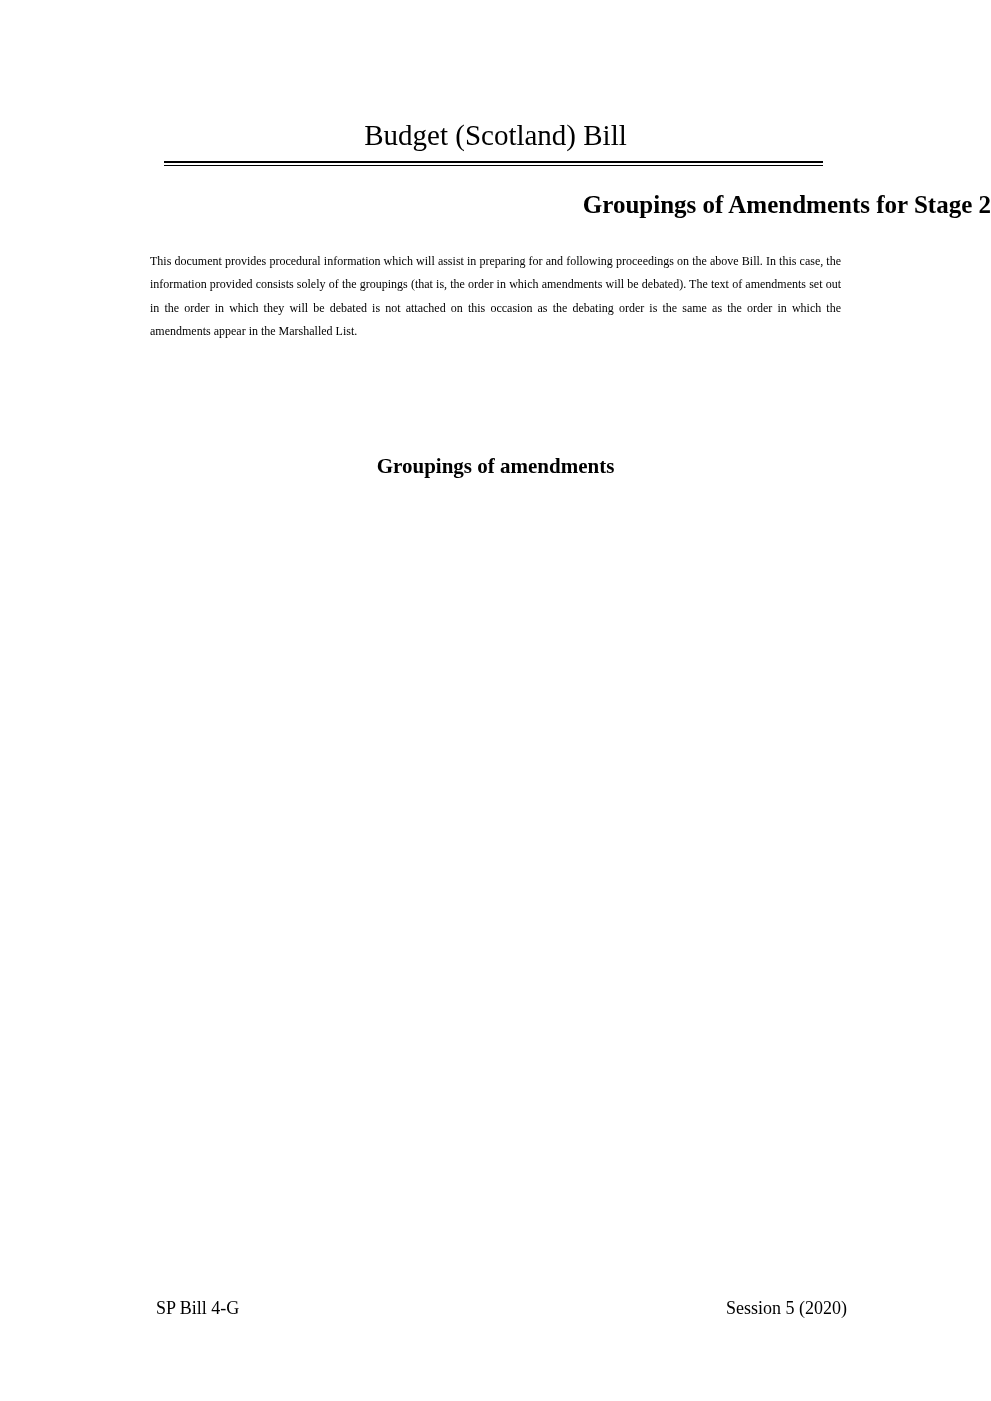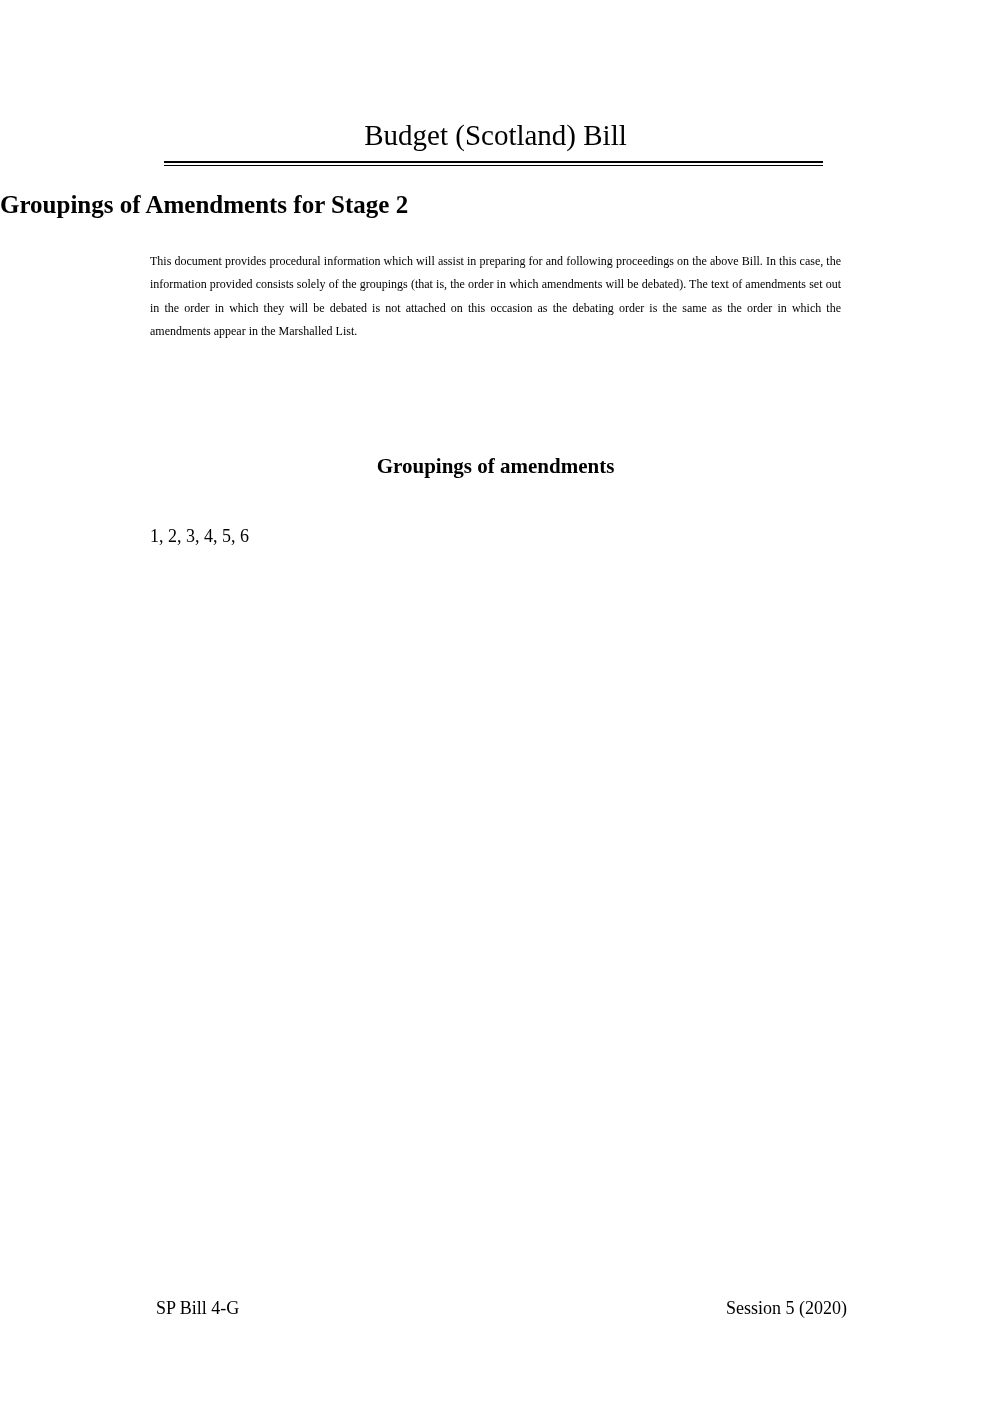--- a/index.html
+++ b/index.html
@@ -40,21 +40,21 @@
       width: 659px;
       top: 165px;
       height: 1px;
       background: #000;
     }
     .doc-subtitle {
       position: absolute;
       left: 0;
       width: 991px;
       top: 189px;
-      text-align: left;
+      text-align: right;
       font-size: 25px;
       line-height: 32px;
       font-weight: bold;
       margin: 0;
     }
     .intro {
       position: absolute;
       left: 150px;
       width: 691px;
       top: 250px;
@@ -112,19 +112,18 @@
 <div class="rule-thick"></div>
 <div class="rule-thin"></div>
 
 <h2 class="doc-subtitle">Groupings of Amendments for Stage 2</h2>
 
 <p class="intro">This document provides procedural information which will assist in preparing for and following proceedings on the above Bill. In this case, the information provided consists solely of the groupings (that is, the order in which amendments will be debated). The text of amendments set out in the order in which they will be debated is not attached on this occasion as the debating order is the same as the order in which the amendments appear in the Marshalled List.</p>
 
 <h3 class="section-heading">Groupings of amendments</h3>
 
 <div class="group">
-  <p class="group-amendments">1, 2, 3, 4, 5, 6</p>
 </div>
 
 <div class="footer">
   <span>SP Bill 4-G</span>
   <span>Session 5 (2020)</span>
 </div>
 
 </body></html>

